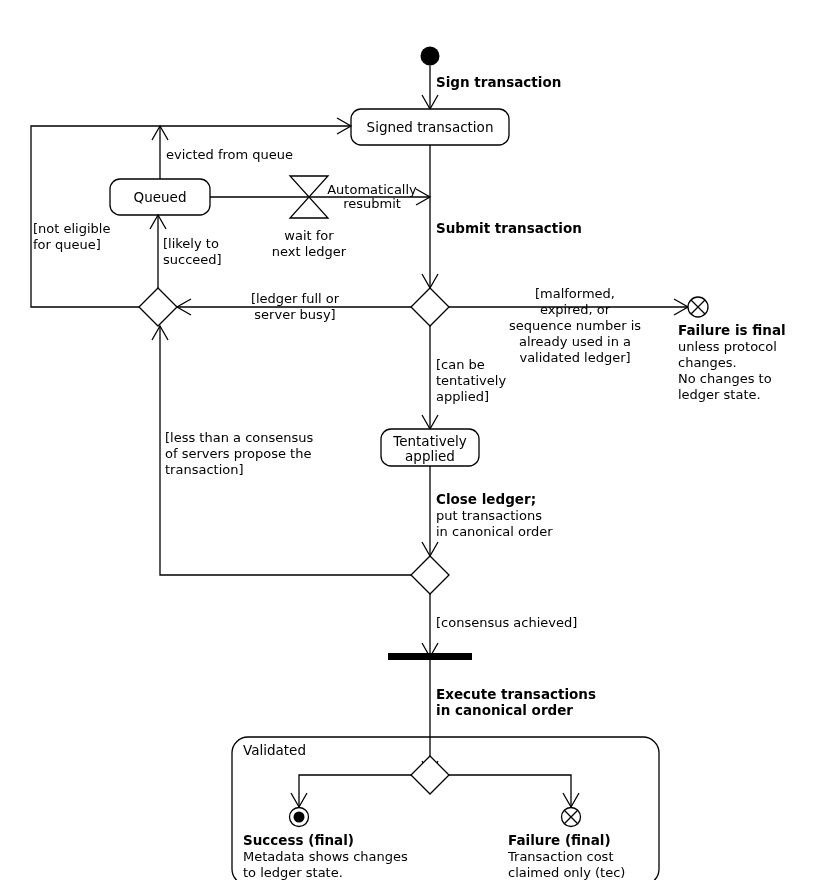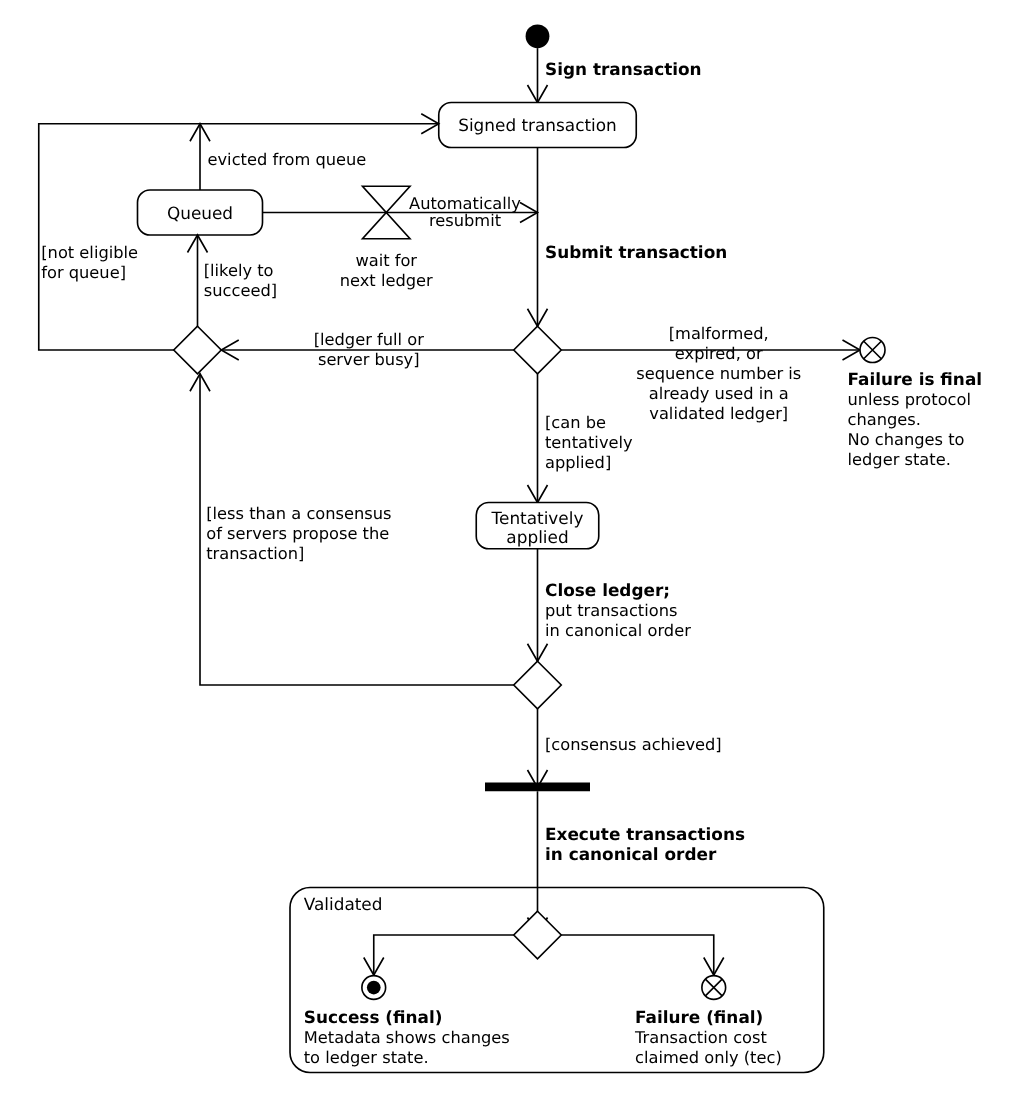--- a/index.html
+++ b/index.html
@@ -10,20 +10,21 @@
   body {
     width: 820px;
     height: 880px;
     font-family: "DejaVu Sans", "Liberation Sans", sans-serif;
     overflow: hidden;
   }
   #diagram-root {
     position: relative;
     width: 820px;
     height: 773px;
+    margin-top: 27px;
   }
   svg#flow {
     display: block;
     width: 820px;
     height: 880px;
   }
   .stroke {
     fill: none;
     stroke: #000000;
     stroke-width: 1.3;

